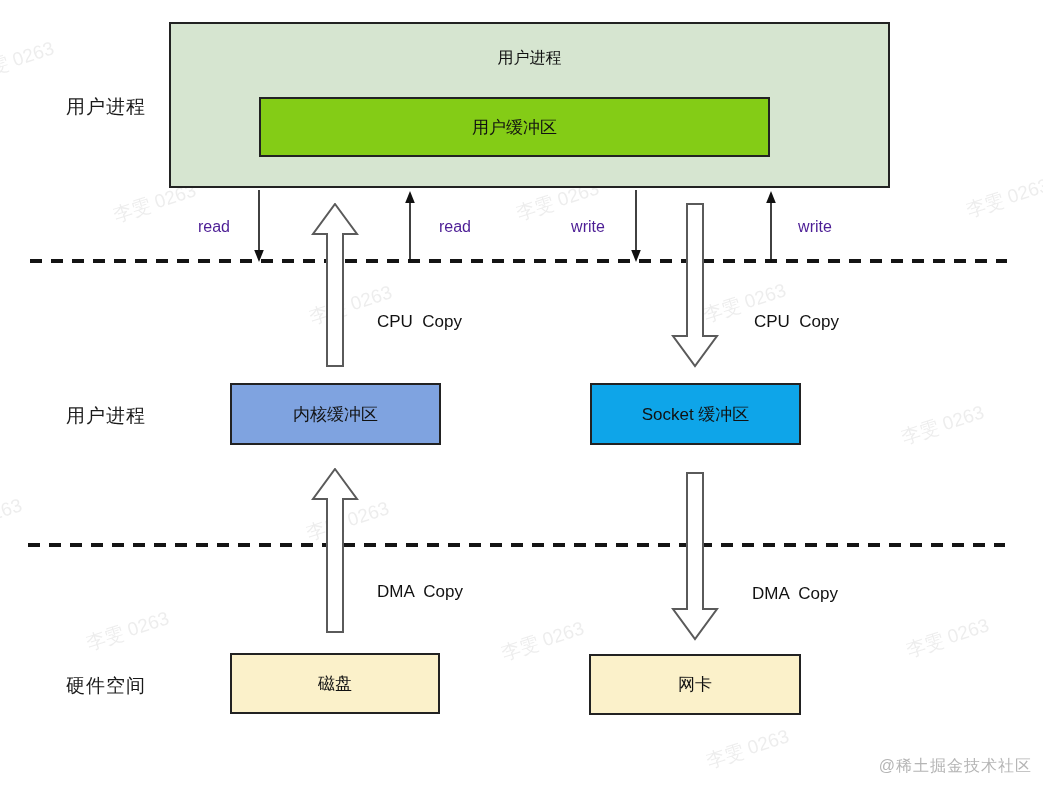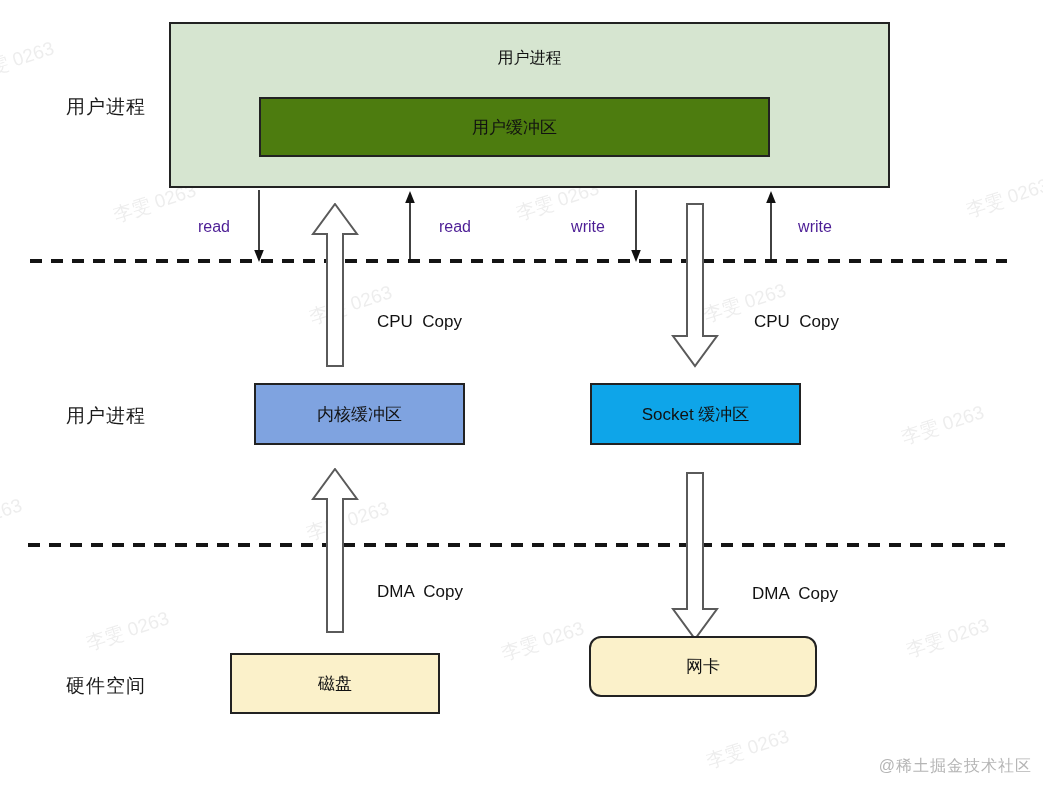--- a/index.html
+++ b/index.html
@@ -68,21 +68,21 @@
   <span class="wm" style="left:905px;top:625px;">李雯 0263</span>
   <span class="wm" style="left:705px;top:736px;">李雯 0263</span>
 
   <div class="space-label" style="top:94px;">用户进程</div>
   <div class="space-label" style="top:403px;">用户进程</div>
   <div class="space-label" style="top:673px;">硬件空间</div>
 
   <div class="outer-node" style="left:169px;top:22px;width:721px;height:166px;background:#d6e5d0;">
     <span class="outer-title">用户进程</span>
   </div>
-  <div class="node" style="left:259px;top:97px;width:511px;height:60px;background:#4d7c0f;">
+  <div class="node" style="left:259px;top:97px;width:511px;height:60px;background:#84cc16;">
     <span>用户缓冲区</span>
   </div>
 
   <div class="dashed-line" style="left:30px;top:259px;width:977px;"></div>
 
   <div class="dashed-line" style="left:28px;top:543px;width:977px;"></div>
 
   <svg class="abs" style="left:251px;top:190px;" width="16" height="73">
     <line x1="8" y1="0" x2="8" y2="62" stroke="#111" stroke-width="1.6"></line>
     <polygon points="8,72 3.2,60 12.8,60" fill="#111"></polygon>
@@ -108,39 +108,39 @@
   <svg class="abs" style="left:311px;top:203px;" width="48" height="165">
     <polygon points="24,1 46,31 32,31 32,163 16,163 16,31 2,31" fill="#ffffff" stroke="#5a5a5a" stroke-width="2" stroke-linejoin="miter"></polygon>
   </svg>
   <svg class="abs" style="left:671px;top:203px;" width="48" height="165">
     <polygon points="16,1 32,1 32,133 46,133 24,163 2,133 16,133" fill="#ffffff" stroke="#5a5a5a" stroke-width="2" stroke-linejoin="miter"></polygon>
   </svg>
 
   <div class="copy-label" style="left:377px;top:312px;">CPU  Copy</div>
   <div class="copy-label" style="left:754px;top:312px;">CPU  Copy</div>
 
-  <div class="node" style="left:230px;top:383px;width:211px;height:62px;background:#7fa3e0;margin-left:24px;">
+  <div class="node" style="left:230px;top:383px;width:211px;height:62px;background:#7fa3e0;">
     <span>内核缓冲区</span>
   </div>
   <div class="node" style="left:590px;top:383px;width:211px;height:62px;background:#0ea5e9;">
     <span>Socket 缓冲区</span>
   </div>
 
   <svg class="abs" style="left:311px;top:468px;" width="48" height="166">
     <polygon points="24,1 46,31 32,31 32,164 16,164 16,31 2,31" fill="#ffffff" stroke="#5a5a5a" stroke-width="2" stroke-linejoin="miter"></polygon>
   </svg>
   <svg class="abs" style="left:671px;top:472px;" width="48" height="169">
     <polygon points="16,1 32,1 32,137 46,137 24,167 2,137 16,137" fill="#ffffff" stroke="#5a5a5a" stroke-width="2" stroke-linejoin="miter"></polygon>
   </svg>
 
   <div class="copy-label" style="left:377px;top:582px;">DMA  Copy</div>
   <div class="copy-label" style="left:752px;top:584px;">DMA  Copy</div>
 
   <div class="node" style="left:230px;top:653px;width:210px;height:61px;background:#fbf1ca;">
     <span>磁盘</span>
   </div>
-  <div class="node" style="left:589px;top:636px;width:228px;height:61px;background:#fbf1ca;border-radius:12px;">
+  <div class="node" style="left:589px;top:654px;width:212px;height:61px;background:#fbf1ca;">
     <span>网卡</span>
   </div>
 
   <div class="credit">@稀土掘金技术社区</div>
 
 </div>
 
 </body></html>

